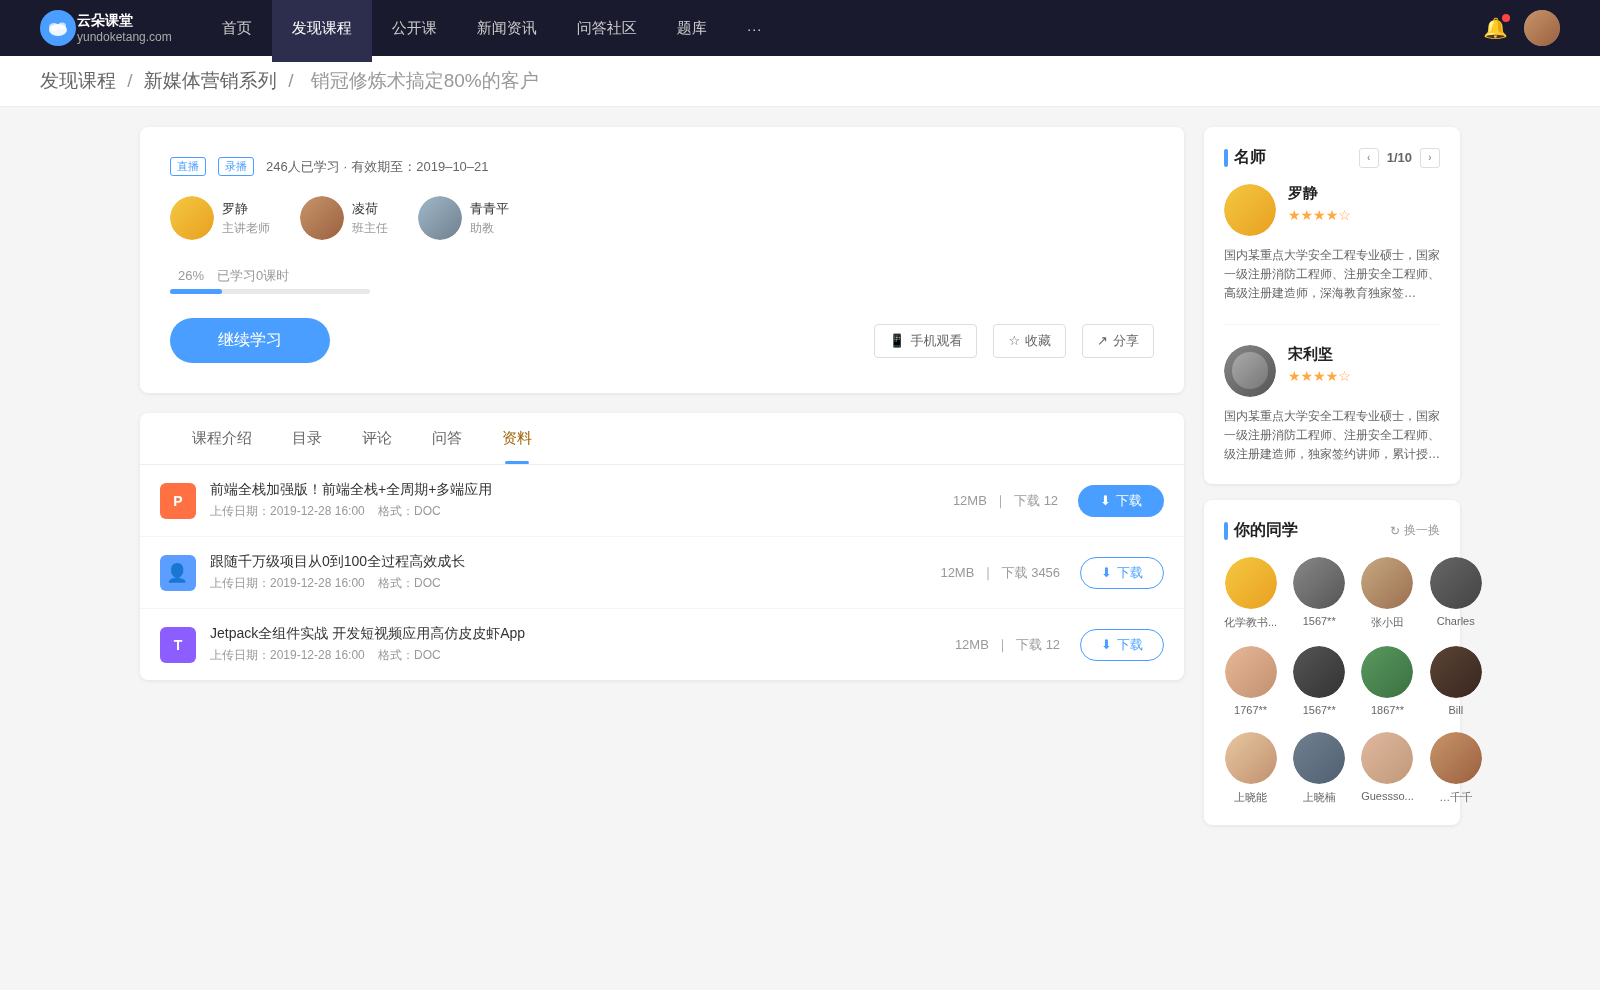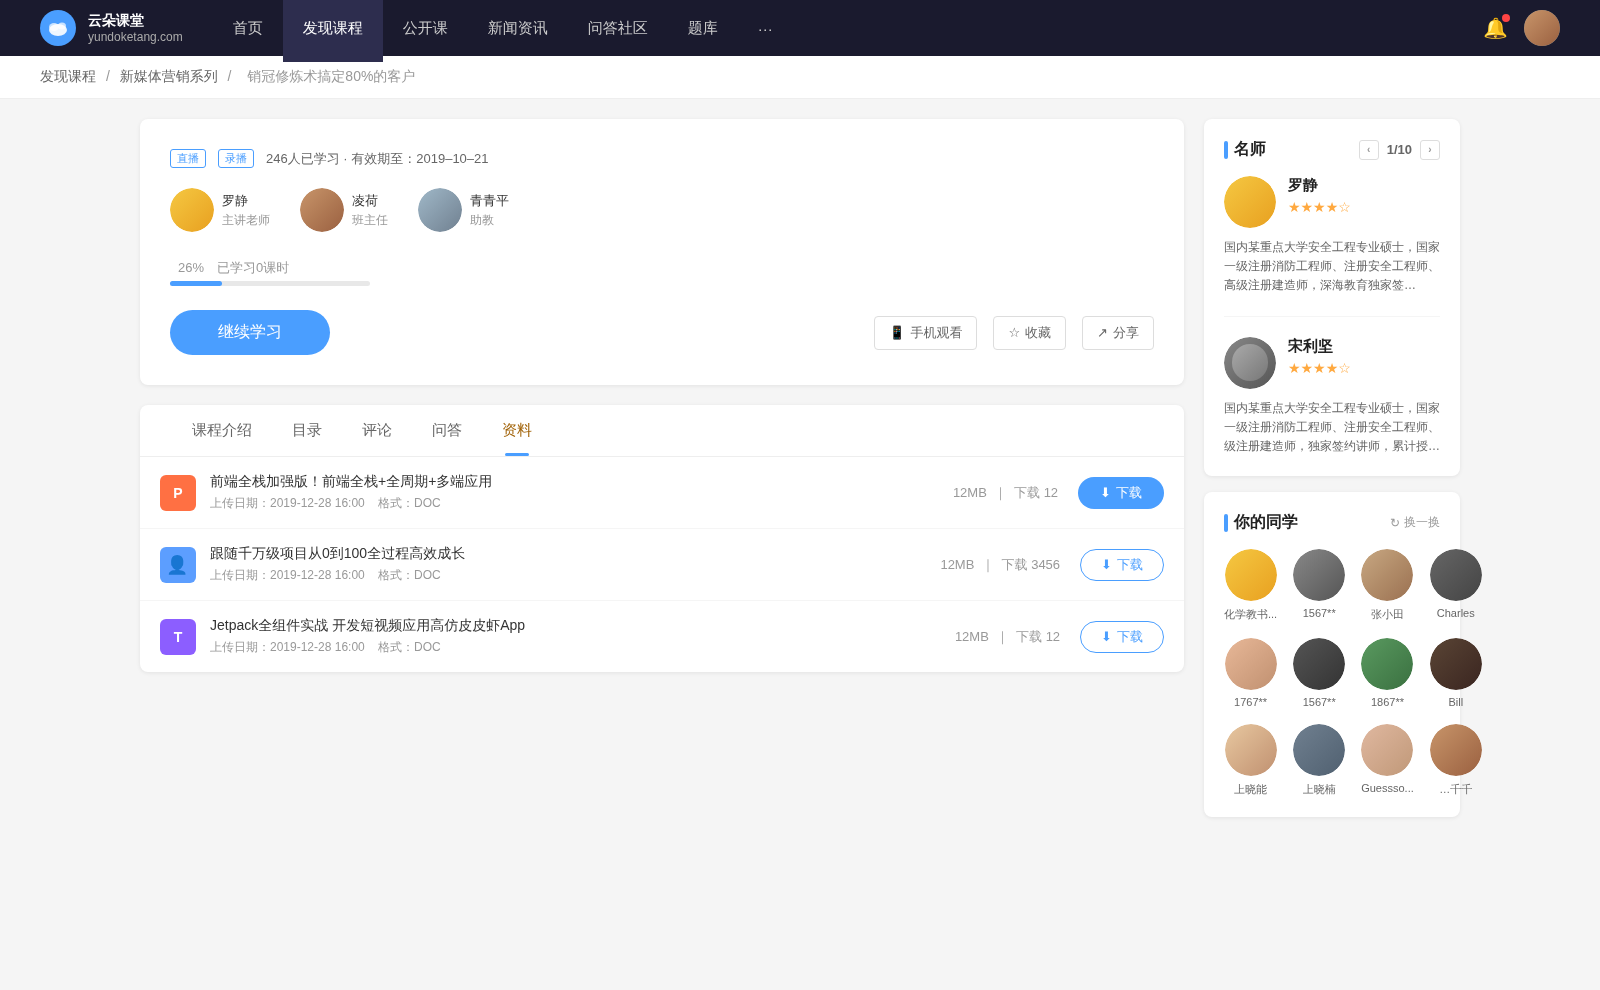--- a/index.html
+++ b/index.html
@@ -1,27 +1,27 @@
 <!DOCTYPE html>
 <html><head>
   <meta charset="utf-8">
   <style>
     * { box-sizing: border-box; margin: 0; padding: 0; }
     body { font-family: -apple-system, BlinkMacSystemFont, "PingFang SC", "Microsoft YaHei", sans-serif; background: #f5f5f5; font-size: 14px; color: #333; }
-    .logo-area { display: flex; align-items: center; gap: 12px; margin-right: 30px; }
+    .logo-area { display: flex; align-items: center; gap: 1px; margin-right: 30px; }
     .logo-icon { width: 36px; height: 36px; background: #4a9eff; border-radius: 50%; display: flex; align-items: center; justify-content: center; color: white; font-size: 18px; font-weight: bold; }
     .nav-item { color: #ccc; padding: 0 20px; height: 68px; display: flex; align-items: center; cursor: pointer; font-size: 15px; }
     .nav-item.active { background: #2d2d4e; color: white; }
     .nav-right { display: flex; align-items: center; gap: 16px; margin-left: auto; }
     .bell-icon { color: #ccc; font-size: 20px; position: relative; cursor: pointer; }
     .bell-dot { width: 8px; height: 8px; background: #ff4444; border-radius: 50%; position: absolute; top: -2px; right: -2px; }
     .avatar-nav { width: 36px; height: 36px; border-radius: 50%; background: #888; overflow: hidden; cursor: pointer; }
 
     
-    .breadcrumb { background: white; padding: 12px 40px; font-size: 14px; color: #666; border-bottom: 1px solid #eee; }
+    .breadcrumb { background: white; padding: 12px 40px; font-size: 19px; color: #666; border-bottom: 1px solid #eee; }
     .breadcrumb a { color: #666; text-decoration: none; }
     .breadcrumb span { color: #999; margin: 0 6px; }
 
     
     .main-container { max-width: 1400px; margin: 0 auto; padding: 20px 40px; display: flex; gap: 20px; }
     .left-panel { flex: 1; min-width: 0; }
     .right-panel { width: 256px; flex-shrink: 0; }
 
     
     .course-card { background: white; border-radius: 8px; padding: 30px; margin-bottom: 20px; box-shadow: 0 1px 4px rgba(0,0,0,0.08); }

